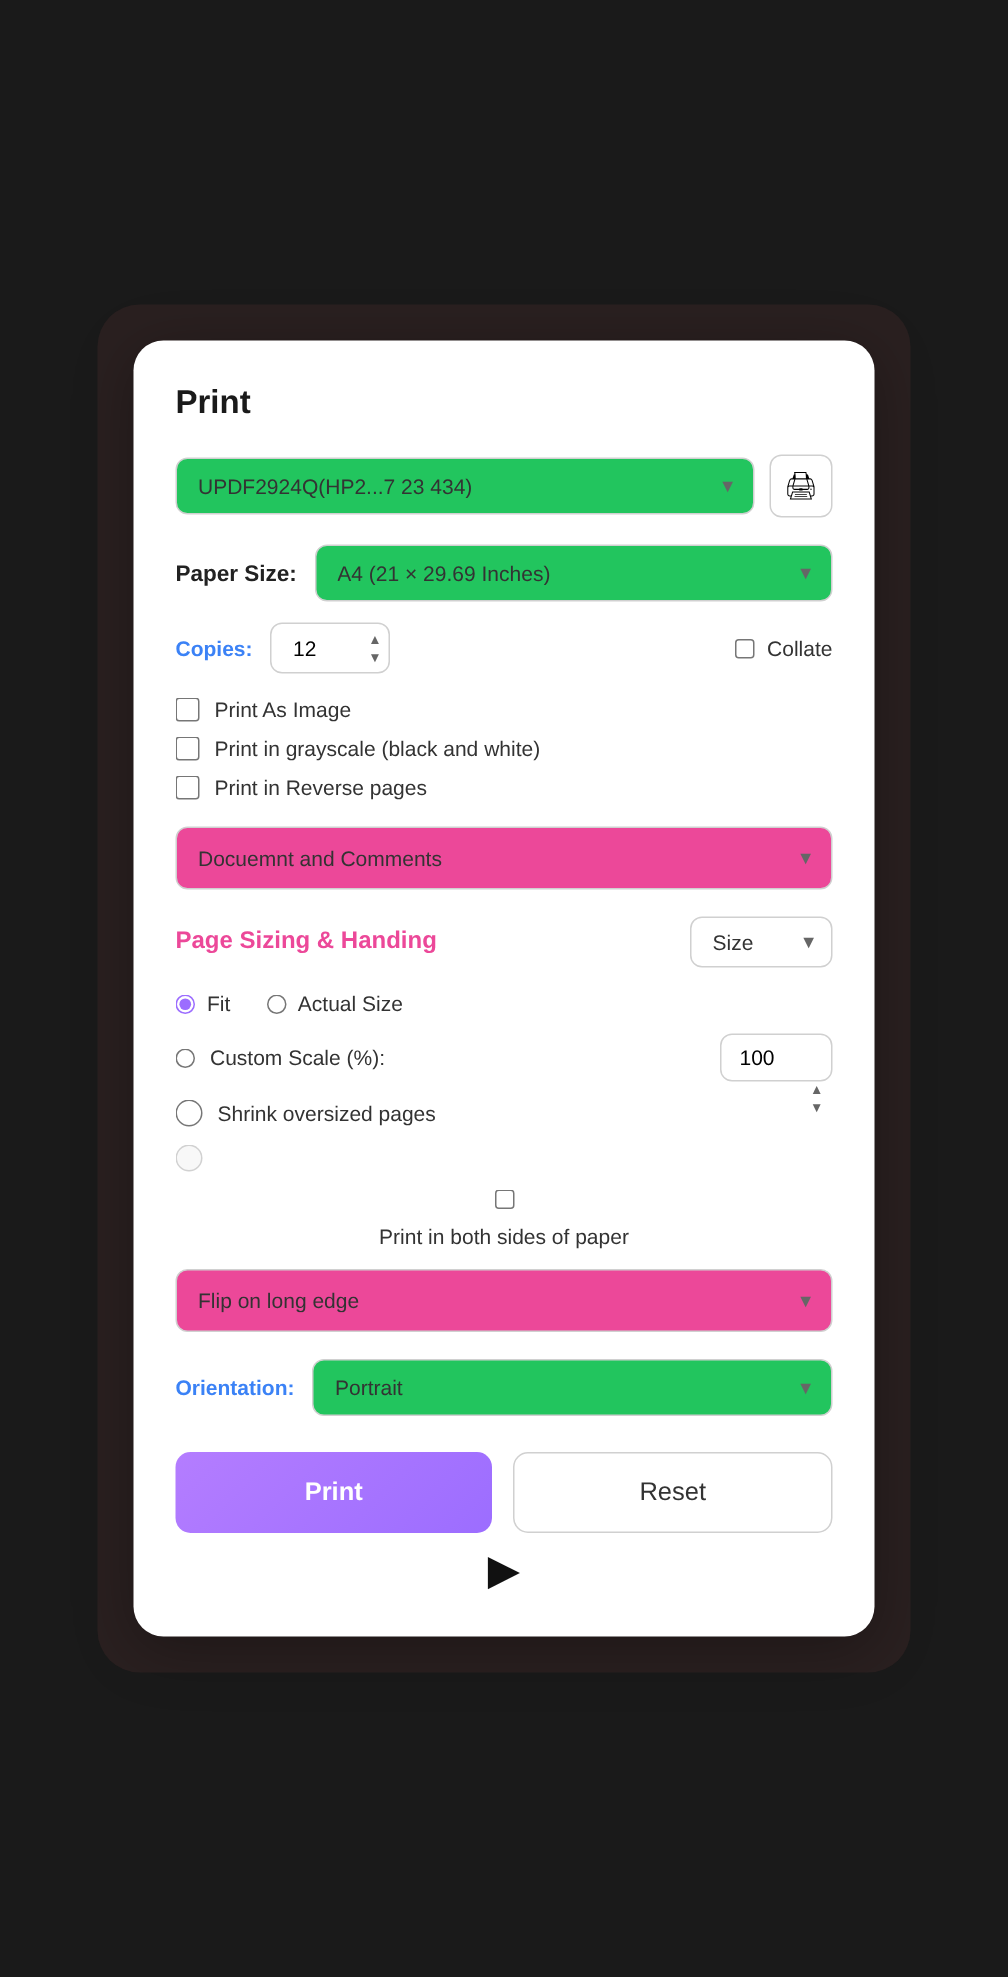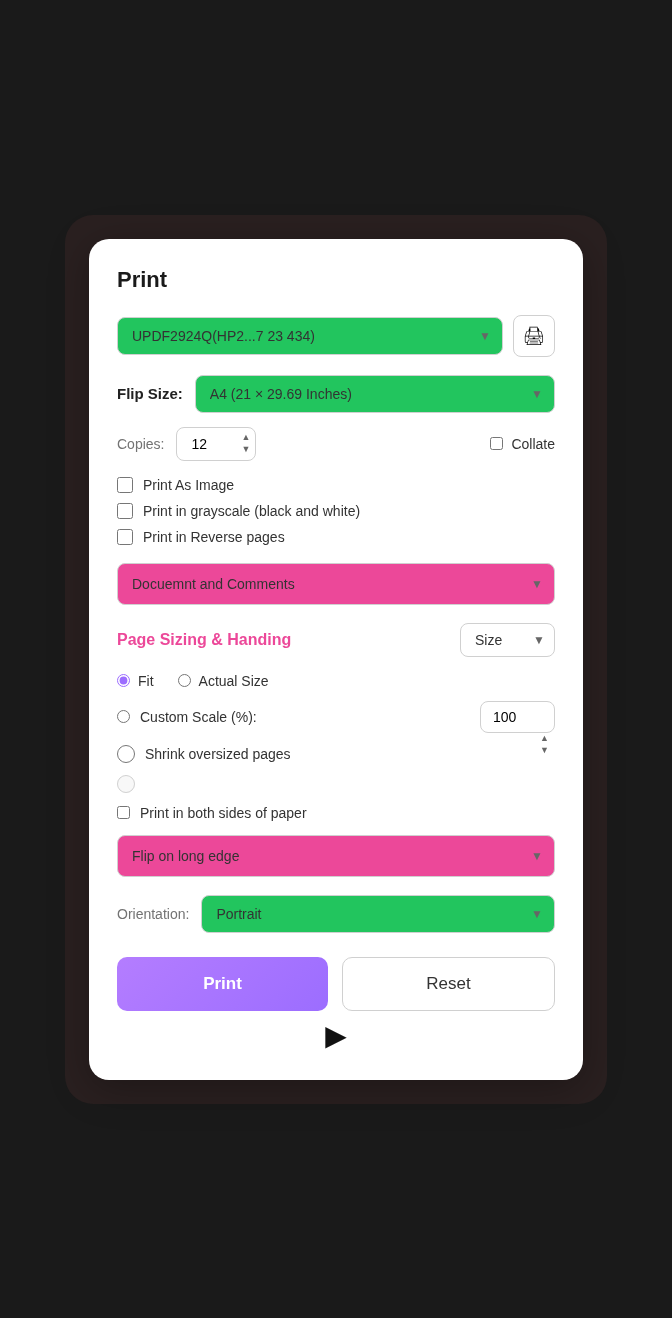--- a/index.html
+++ b/index.html
@@ -93,22 +93,22 @@
 
     .field-label {
       font-size: 15px;
       color: #222;
       font-weight: 600;
       white-space: nowrap;
     }
 
     .field-label-normal {
       font-size: 14px;
-      color: #737373;
-      font-weight: 400;
+      color: #3b82f6;
+      font-weight: 700;
       white-space: nowrap;
     }
 
     
     .copies-row {
       display: flex;
       align-items: center;
       margin-bottom: 16px;
       gap: 12px;
     }
@@ -312,20 +312,21 @@
       gap: 8px;
     }
 
     
     .both-sides-row {
       display: flex;
       align-items: center;
       gap: 10px;
       margin-top: 8px;
       margin-bottom: 14px;
+      flex-direction: column;
     }
 
     
     .orientation-row {
       display: flex;
       align-items: center;
       gap: 12px;
       margin-top: 14px;
     }
 
@@ -395,21 +396,21 @@
           <option>UPDF2924Q(HP2...7 23 434)</option>
         </select>
         <span class="chevron">▼</span>
       </div>
       <button class="printer-icon-btn">
         <span>🖨</span>
       </button>
     </div>
 
     <div class="field-row">
-      <span class="field-label">Flip Size:</span>
+      <span class="field-label">Paper Size:</span>
       <div class="select-wrapper" style="flex:1">
         <select>
           <option>A4 (21 × 29.69 Inches)</option>
           <option>Letter</option>
           <option>Legal</option>
         </select>
         <span class="chevron">▼</span>
       </div>
     </div>
 

